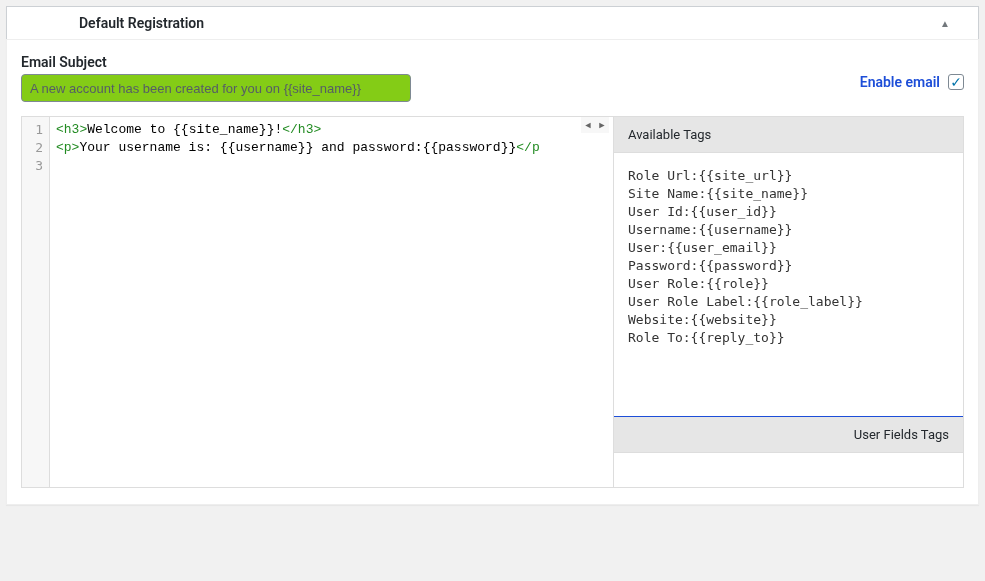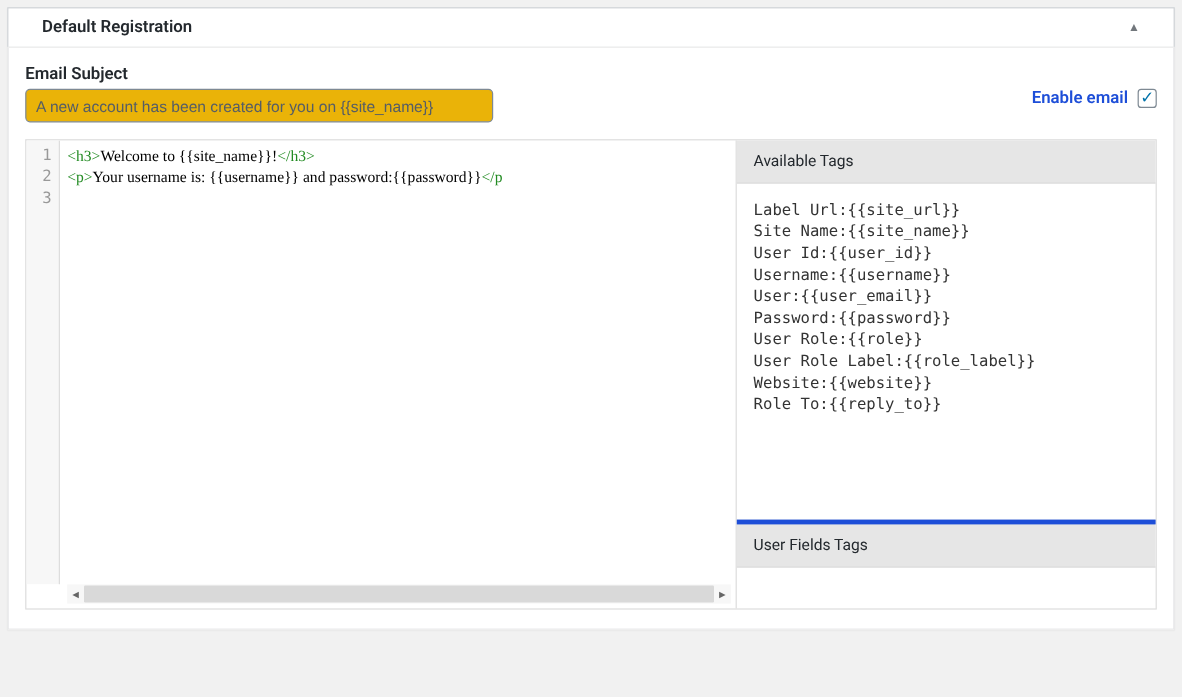--- a/index.html
+++ b/index.html
@@ -17,20 +17,21 @@
     border: 1px solid #ccd0d4;
     margin: 6px;
     box-shadow: 0 1px 1px rgba(0,0,0,.04);
   }
   .panel-header {
     display: flex;
     align-items: center;
     justify-content: space-between;
     padding: 8px 28px;
     border-bottom: 1px solid #ccd0d4;
+    margin-left: 44px;
   }
   .panel-title {
     font-weight: 600;
     font-size: 14px;
     color: #23282d;
   }
   .chevron {
     color: #72777c;
     font-size: 10px;
   }
@@ -53,21 +54,21 @@
     margin-bottom: 4px;
   }
   .subject-input {
     width: 390px;
     height: 28px;
     padding: 0 8px;
     border: 1px solid #7e8993;
     border-radius: 4px;
     font-size: 13px;
     color: #555d66;
-    background: #eab308;
+    background: #84cc16;
   }
   .enable-right {
     display: flex;
     align-items: center;
     gap: 8px;
     padding-top: 8px;
   }
   .enable-label {
     font-weight: 600;
     font-size: 14px;
@@ -90,21 +91,21 @@
     line-height: 1;
   }
 
   .editor-row {
     display: flex;
     border: 1px solid #ddd;
   }
   .code-area {
     flex: 1 1 auto;
     display: flex;
-    flex-direction: column;
+    flex-direction: row;
     min-width: 0;
   }
   .code-scroll {
     flex: 1;
     overflow: hidden;
     display: flex;
   }
   .gutter {
     width: 28px;
     text-align: right;
@@ -112,21 +113,21 @@
     font-family: Menlo, Consolas, monospace;
     font-size: 13px;
     padding: 4px 6px 0 0;
     border-right: 1px solid #ddd;
     background: #f7f7f7;
     line-height: 18px;
     user-select: none;
   }
   .code-lines {
     flex: 1;
-    font-family: Liberation Serif, serif;
+    font-family: Liberation Mono, monospace;
     font-size: 13px;
     padding: 4px 2px 0 6px;
     white-space: pre;
     overflow-x: hidden;
     color: #222;
     line-height: 18px;
     height: 370px;
   }
   .tag   { color: #228B22; }
   .plain { color: #000; }
@@ -171,21 +172,22 @@
     color: #23282d;
   }
   .tags-list {
     padding: 14px;
     font-family: Menlo, Consolas, monospace;
     color: #333;
     line-height: 18px;
     flex: 1;
   }
   .side-header.second {
-    border-top: 4px solid #1d4ed8;
+    border-top: 1px solid #1d4ed8;
+    text-align: right;
   }
   .user-fields-body {
     height: 34px;
   }
 </style>
 </head>
 <body>
 
 <div class="panel">
   <div class="panel-header">
@@ -222,21 +224,21 @@
         <div class="hscroll">
           <span class="arrow">◄</span>
           <span class="track"></span>
           <span class="arrow">►</span>
         </div>
       </div>
 
       <div class="sidebar">
         <div class="side-header">Available Tags</div>
         <div class="tags-list">
-            <div>Label Url:{{site_url}}</div>
+            <div>Role Url:{{site_url}}</div>
             <div>Site Name:{{site_name}}</div>
             <div>User Id:{{user_id}}</div>
             <div>Username:{{username}}</div>
             <div>User:{{user_email}}</div>
             <div>Password:{{password}}</div>
             <div>User Role:{{role}}</div>
             <div>User Role Label:{{role_label}}</div>
             <div>Website:{{website}}</div>
             <div>Role To:{{reply_to}}</div>
           </div>

